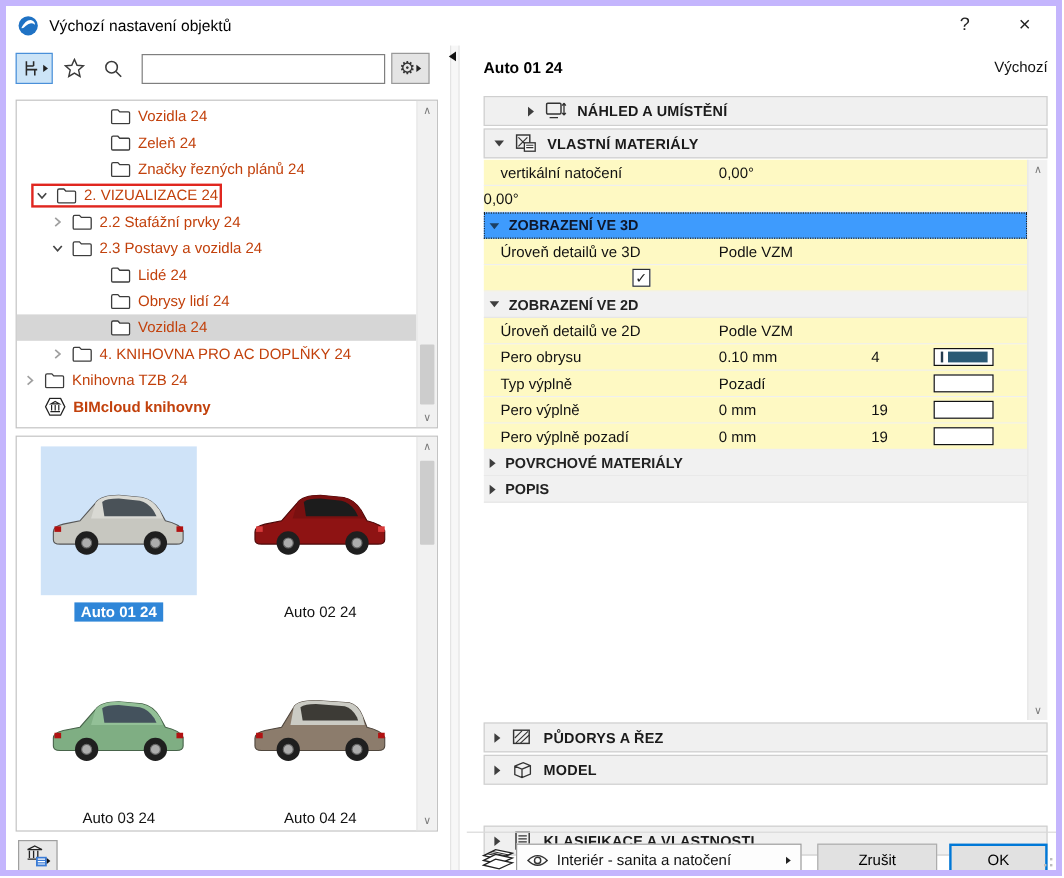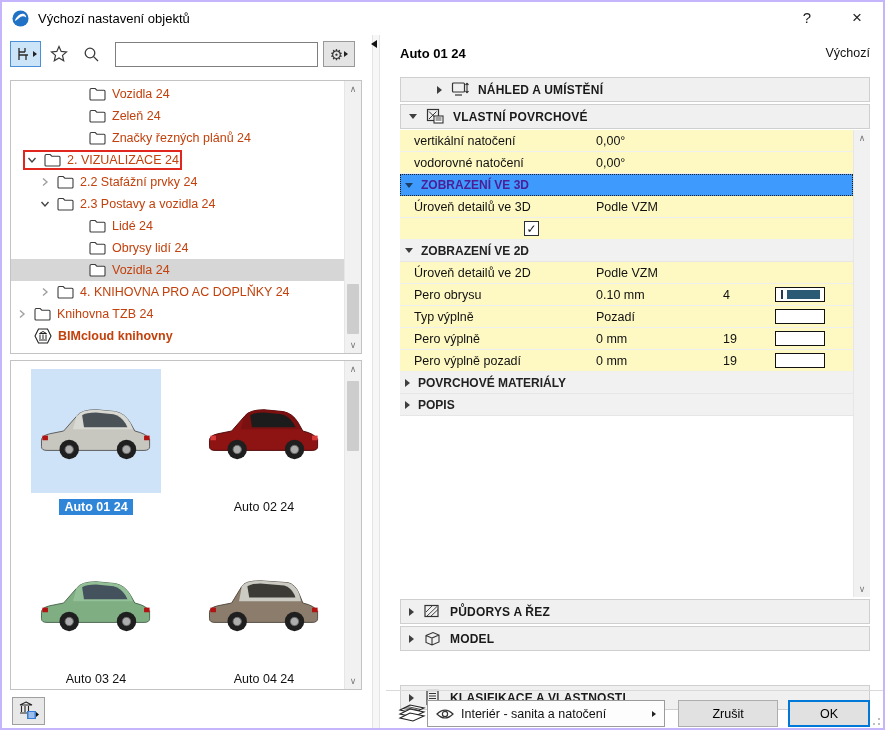--- a/index.html
+++ b/index.html
@@ -1,17 +1,17 @@
 <!DOCTYPE html>
 <html><head>
 <meta charset="utf-8">
 <style>
   * { margin:0; padding:0; box-sizing:border-box; }
   body { background:#fff; font-family:"Liberation Sans", sans-serif; }
-  .window { position:relative; width:885px; height:730px; border:2px solid #c4b5fd;
+  .window { position:relative; width:885px; height:730px; border:5px solid #c4b5fd;
             background:#fff; overflow:hidden; font-size:12px; color:#111; }
 
   
   .titlebar { position:absolute; left:0; top:0; width:100%; height:32px; display:flex; align-items:center; background:#fff; }
   .titlebar .logo { margin-left:10px; width:17px; height:17px; }
   .titlebar .title { margin-left:9px; font-size:13px; color:#000; }
   .tb-btn { position:absolute; top:0; width:44px; height:31px; display:flex; align-items:center; justify-content:center; font-size:15px; color:#222; cursor:default; }
   .tb-help { right:54px; }
   .tb-close { right:4px; font-size:17px; }
 
@@ -73,21 +73,21 @@
   .rows-area { position:absolute; left:398px; top:128px; width:470px; height:467px; background:#fff; overflow:hidden; }
   .rows-list { position:absolute; left:0; top:0; right:17px; }
   .prop-row { height:22px; display:flex; align-items:center; border-bottom:1px solid #efefef; background:#fef9c3; }
   .prop-row .rl { width:196px; padding-left:14px; font-size:12.5px; }
   .prop-row .rv { width:127px; font-size:12.5px; }
   .prop-row .rn { width:52px; font-size:12.5px; }
   .group-row { height:22px; display:flex; align-items:center; background:#f1f1f1; border-bottom:1px solid #e6e6e6; }
   .group-row .tri { margin-left:5px; margin-right:8px; }
   .group-row .gl { font-weight:bold; font-size:12px; color:#222; }
   .sel-row { background:#3e9bfd; outline:1px dotted #1d1d1d; outline-offset:-1px; border-bottom:none; }
-  .sel-row .gl { color:#4c1d95; }
+  .sel-row .gl { color:#0f172a; }
   .swatch { width:50px; height:15px; border:1px solid #111; background:#fff; position:relative; }
   .pen-tick { position:absolute; left:5px; top:2px; width:2px; height:9px; background:#243b4e; }
   .pen-fill { position:absolute; left:11px; top:2px; right:4px; bottom:2px; background:#2b5a75; }
   .checkbox { width:15px; height:15px; border:1px solid #2a2f36; display:flex; align-items:center; justify-content:center; font-size:12px; color:#222; background:#fff; margin-left:-3px; }
 
   
   .rp-sepline { position:absolute; left:384px; top:688px; width:501px; border-top:1px solid #d9d9d9; }
   .footer-layers { position:absolute; left:396px; top:699px; }
   .layer-combo { position:absolute; left:425px; top:698px; width:238px; height:27px; background:#fdfdfd; border:1px solid #9b9b9b; display:flex; align-items:center; padding:0 8px; }
   .layer-combo .cl { margin-left:7px; font-size:12.5px; flex:1; }
@@ -370,33 +370,32 @@
   <div class="sec-bar" style="top:102px;">
     <span class="tri tri-d"></span>
     <span class="sec-icon">
       <svg width="19" height="17" viewBox="0 0 19 17">
           <rect x="1.5" y="1.5" width="11" height="11" fill="none" stroke="#333" stroke-width="1.2"></rect>
           <path d="M3 3.5 L10.5 11 M10.5 3.5 L3 11" stroke="#333" stroke-width="1"></path>
           <rect x="8" y="8" width="9" height="7" fill="#fff" stroke="#333" stroke-width="1.1"></rect>
           <path d="M9.5 10 L15.5 10 M9.5 12 L15.5 12" stroke="#333" stroke-width="0.9"></path>
         </svg>
     </span>
-    <span class="sec-label">VLASTNÍ POVRCHOVÉ</span>
+    <span class="sec-label">VLASTNÍ MATERIÁLY</span>
   </div>
 
   <div class="rows-area">
     <div class="rows-list">
 
       <div class="prop-row">
         <span class="rl">vertikální natočení</span>
         <span class="rv">0,00°</span>
       </div>
 
       <div class="prop-row">
-        <span class="rl">vodorovné natočení</span>
         <span class="rv">0,00°</span>
       </div>
 
       <div class="group-row sel-row">
         <span class="tri tri-d white"></span>
         <span class="gl">ZOBRAZENÍ VE 3D</span>
       </div>
 
       <div class="prop-row">
         <span class="rl">Úroveň detailů ve 3D</span>

